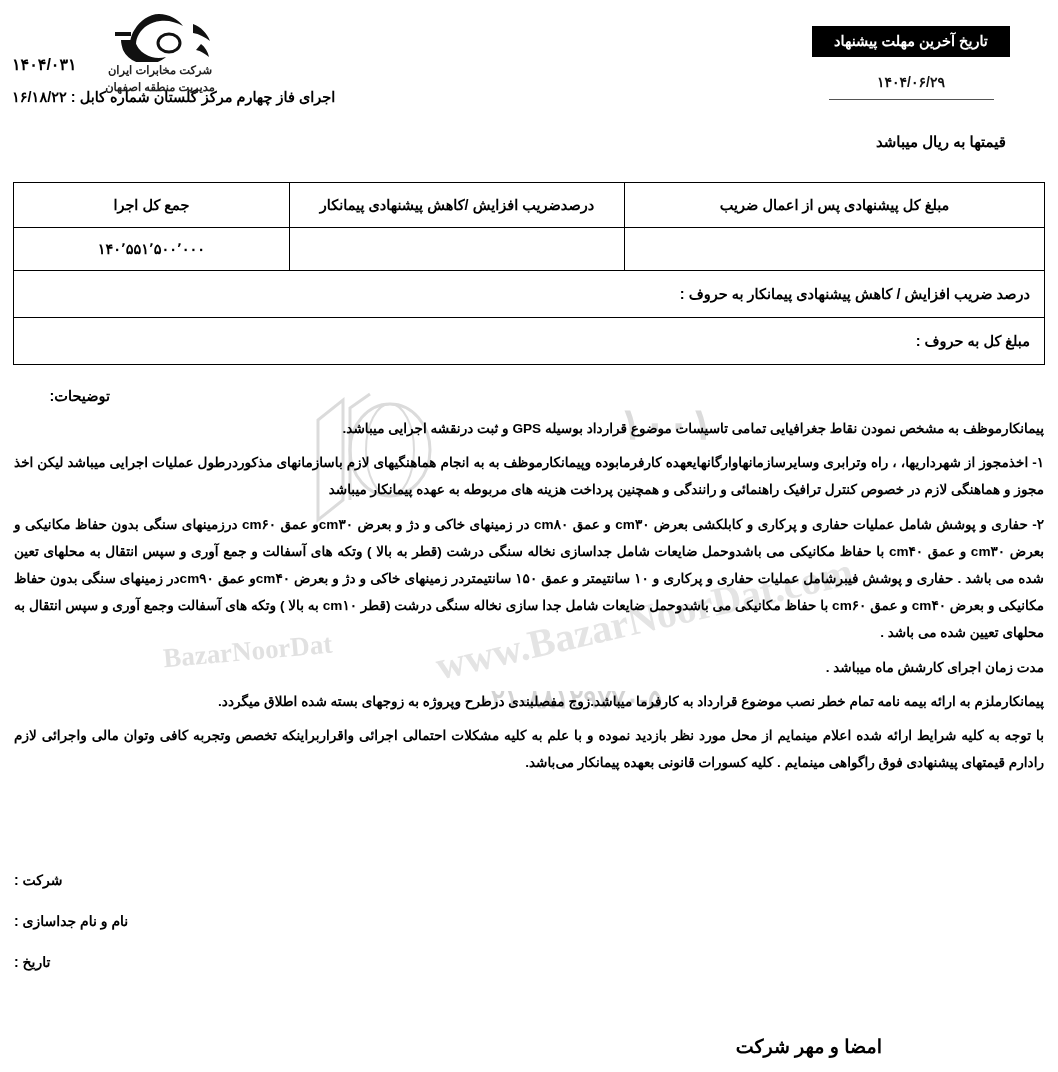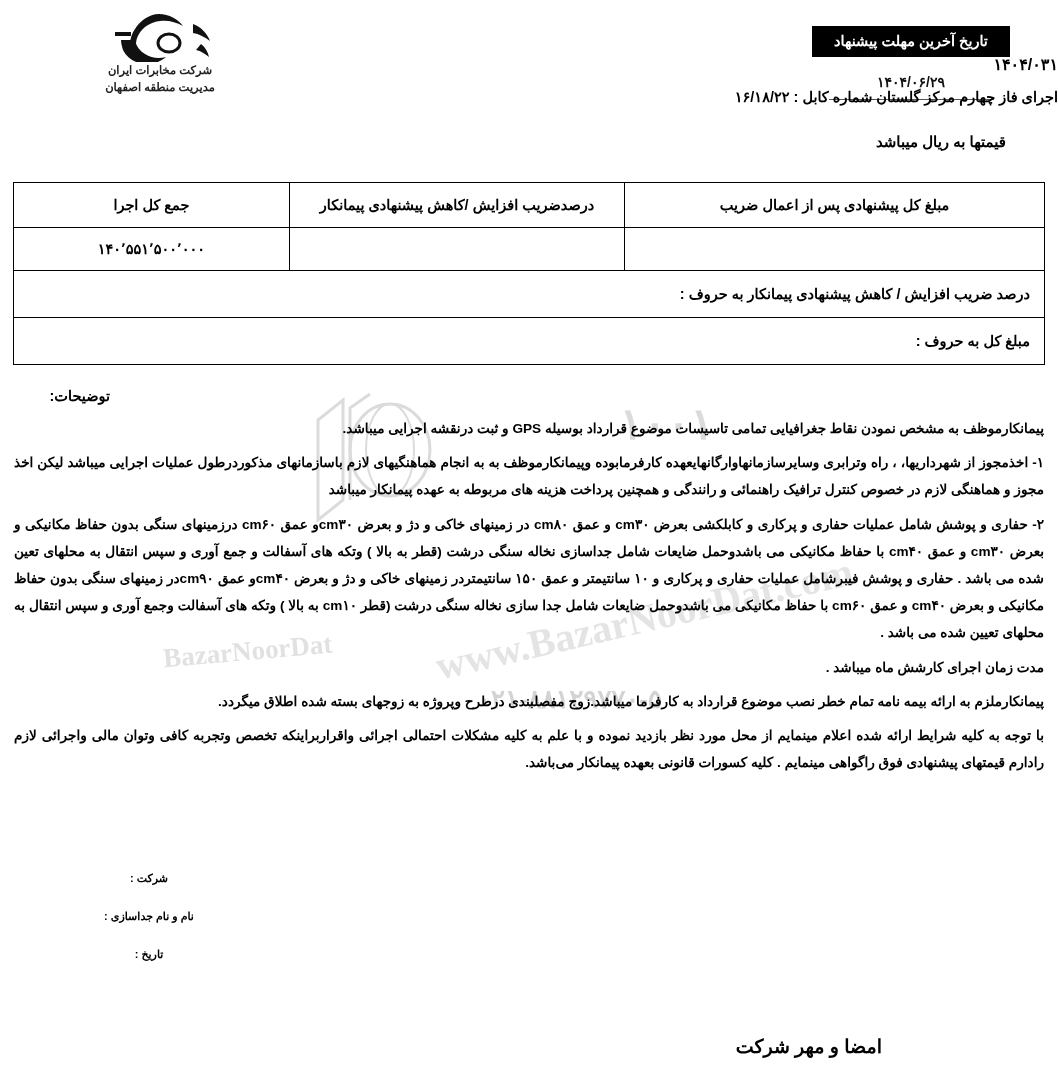--- a/index.html
+++ b/index.html
@@ -50,23 +50,23 @@
     color: #111;
     border-bottom: 1.6px solid #555;
     padding-bottom: 9px;
     width: 165px;
     margin: 0 auto;
   }
 
   .center-head {
     position: absolute;
     top: 55px;
-    left: 0;
+    left: 12px;
     right: 0;
-    text-align: right;
+    text-align: left;
   }
   .doc-number {
     font-size: 16px;
     font-weight: bold;
     letter-spacing: 0.6px;
   }
   .doc-subject {
     font-size: 14.5px;
     font-weight: bold;
     margin-top: 15px;
@@ -154,24 +154,24 @@
   }
   .body p.jt { text-align: justify; }
 
   .signature {
     position: absolute;
     right: 14px;
     width: 1030px;
     direction: rtl;
   }
   .sig-line {
-    font-size: 11px;
+    font-size: 14px;
     font-weight: bold;
     margin-bottom: 25px;
-    text-align: center;
+    text-align: left;
     padding-right: 760px;
   }
   .stamp-line {
     position: absolute;
     bottom: 14px;
     right: 176px;
     font-size: 19px;
     font-weight: bold;
   }
 

